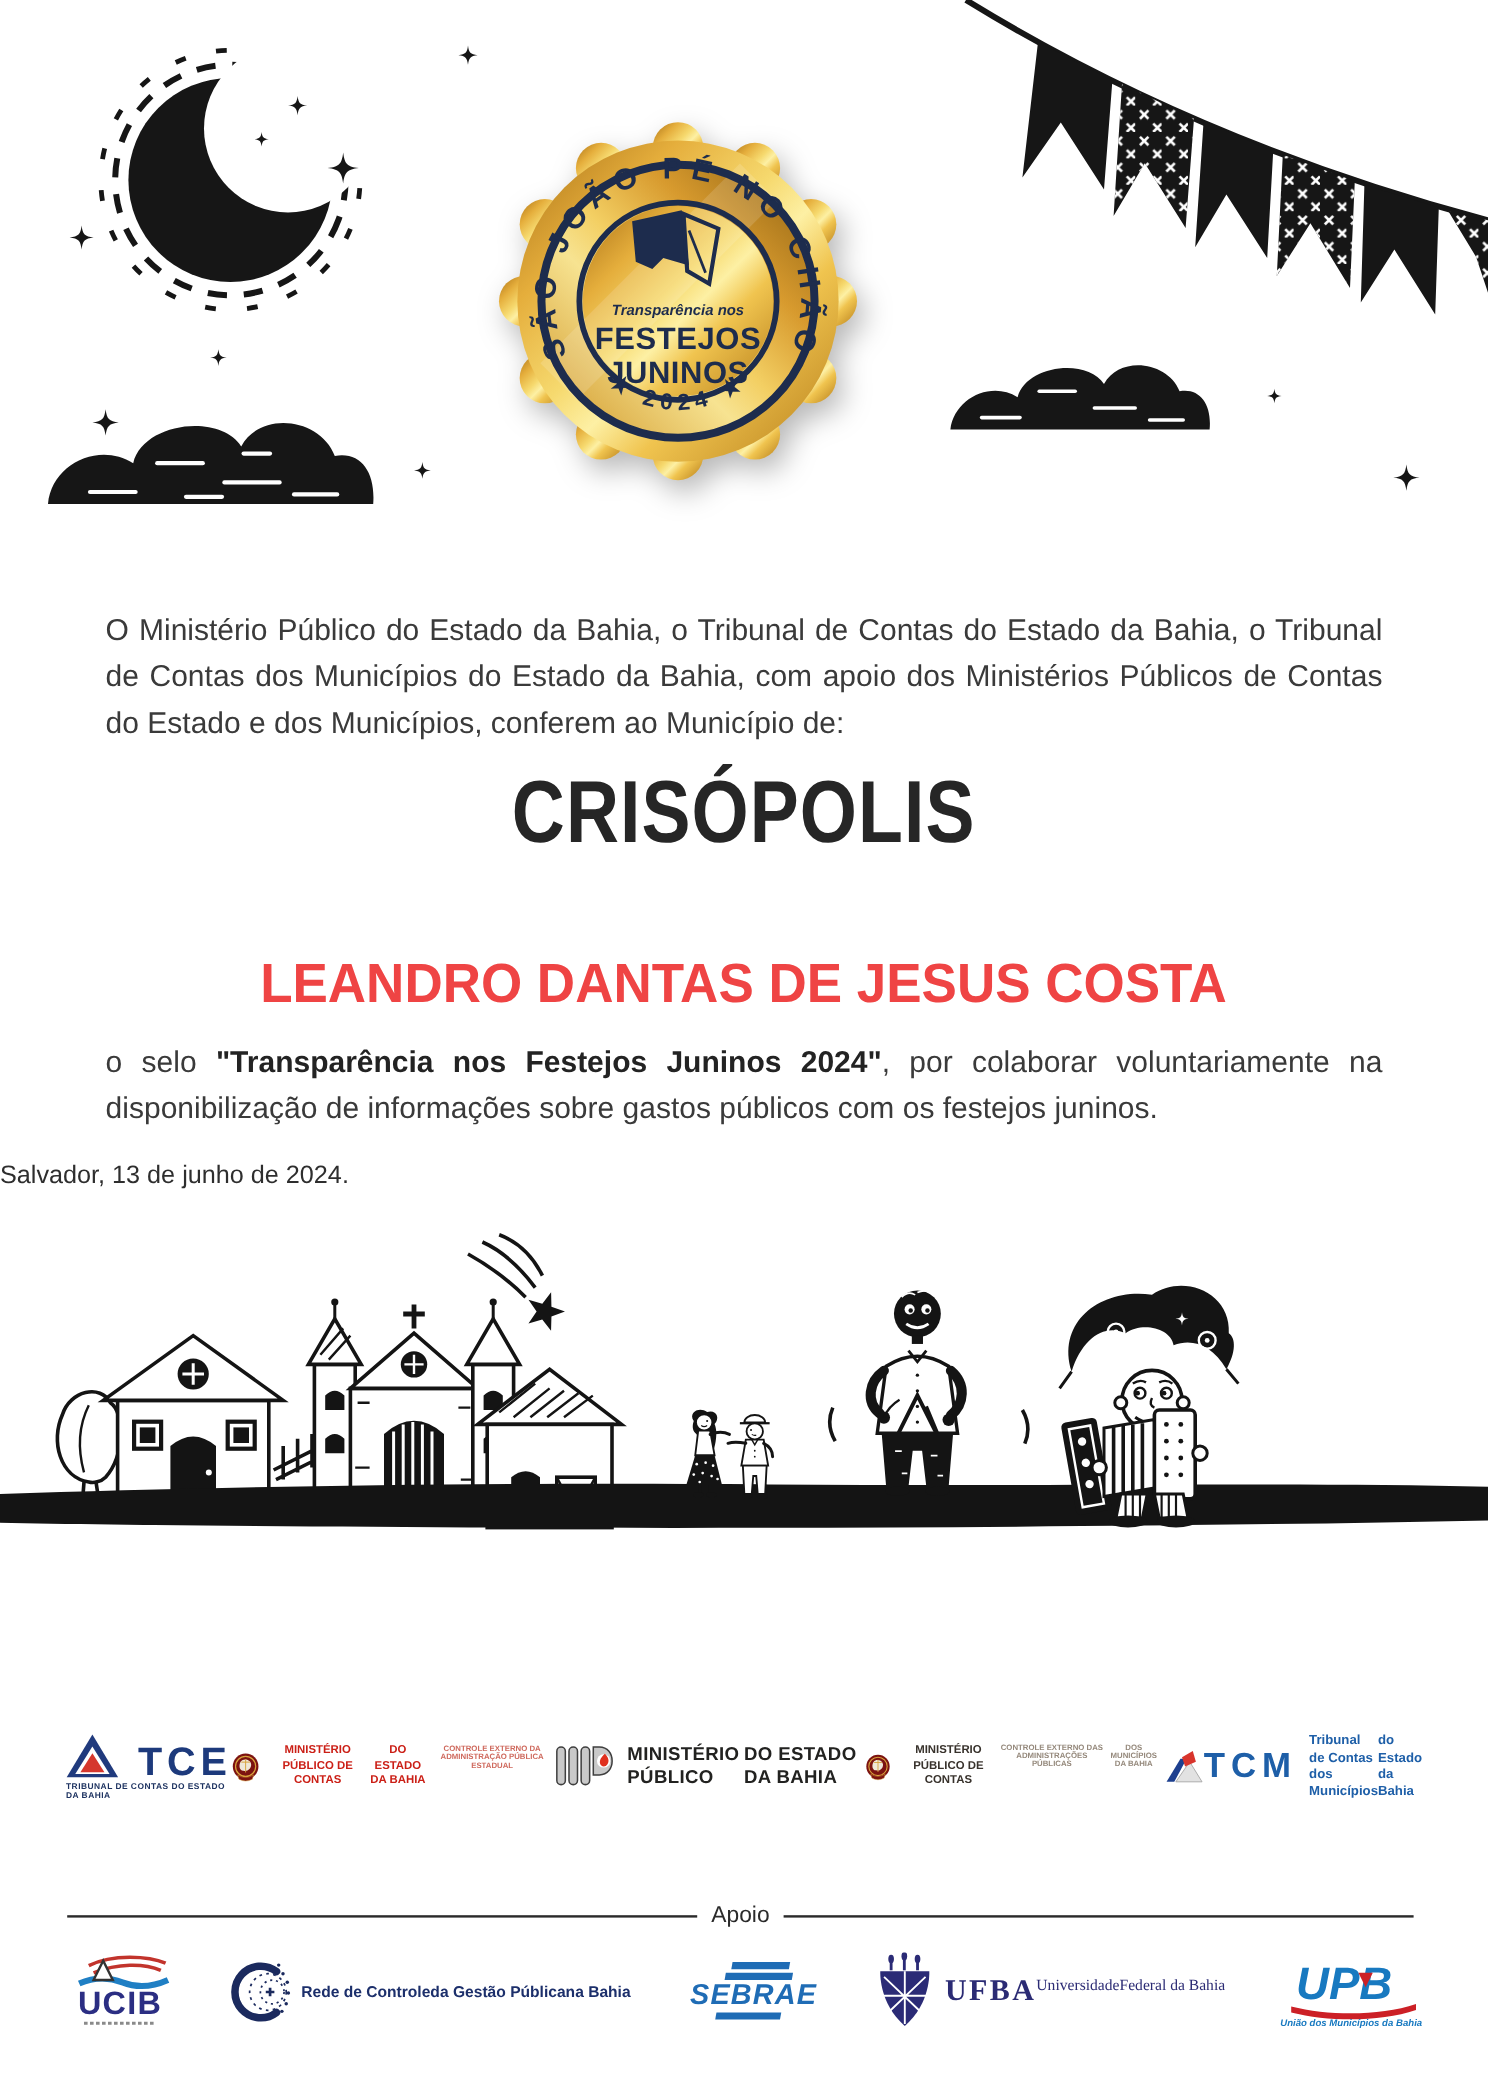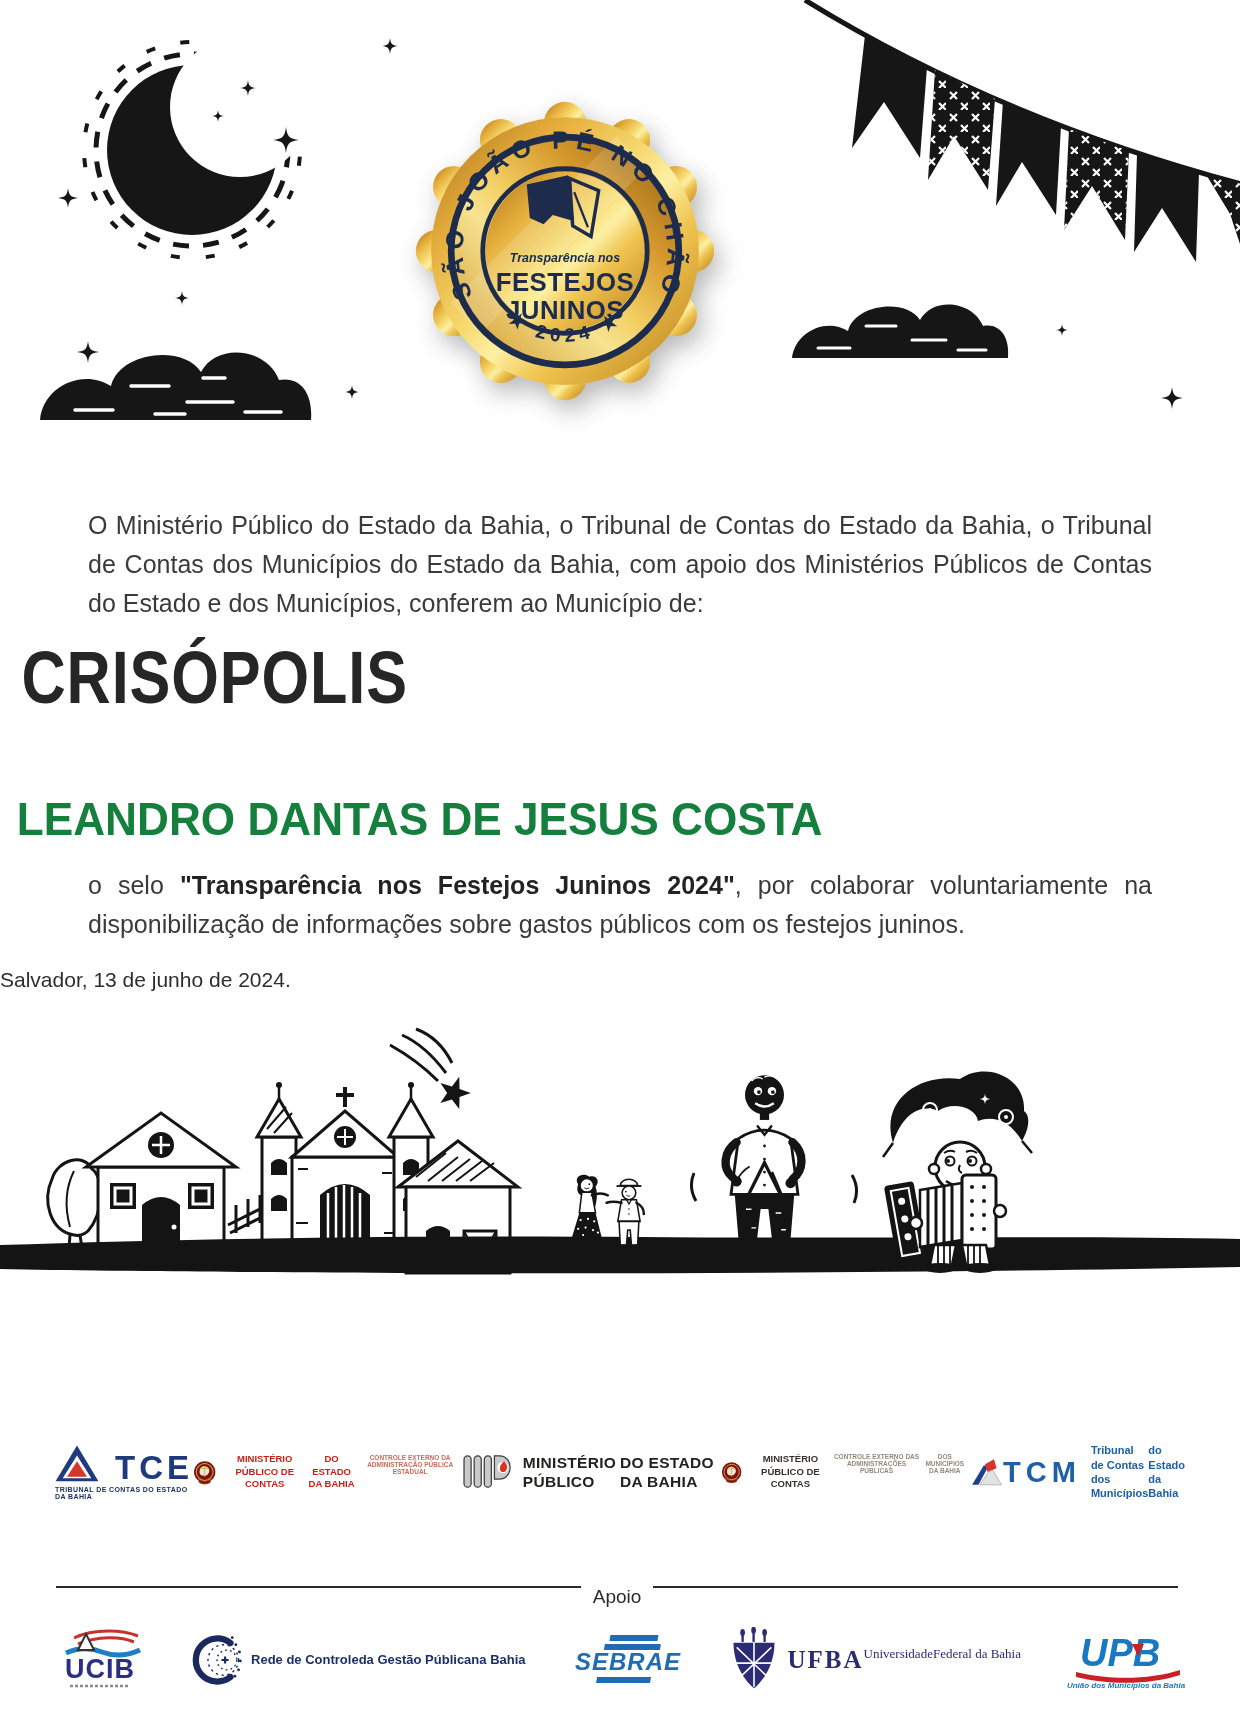--- a/index.html
+++ b/index.html
@@ -4,24 +4,24 @@
 <style>
   *{margin:0;padding:0;box-sizing:border-box}
   body{background:#8a8a8a;font-family:"Liberation Sans",sans-serif}
   .page{position:relative;width:1240px;height:1736px;margin:0 auto;background:#fff;overflow:hidden}
   .page svg{font-family:"Liberation Sans",sans-serif}
   .abs{position:absolute}
   
   .seal{top:98px;left:412px;width:306px;height:306px;filter:drop-shadow(6px 10px 12px rgba(0,0,0,.28))}
   
   .intro{top:506px;left:88px;right:88px;font-size:25px;line-height:1.56;color:#3a3a3a;text-align:justify}
-  .municipality{top:638px;left:0;right:0;text-align:left;font-size:68px;font-weight:800;color:#262626;letter-spacing:1px}
+  .municipality{top:638px;left:0;right:0;text-align:center;font-size:68px;font-weight:800;color:#262626;letter-spacing:1px}
   .municipality span{display:inline-block;transform:scaleX(.9) scaleY(1.08)}
   .represented{top:736px;left:0;right:0;text-align:center;font-size:24px;color:#3a3a3a}
-  .mayor{top:792px;left:0;right:0;font-size:46px;font-weight:800;color:#15803d}
+  .mayor{top:792px;left:0;right:0;text-align:center;font-size:46px;font-weight:800;color:#ef4444}
   .mayor span{display:inline-block;transform:scaleX(.96)}
   .award{top:866px;left:88px;right:88px;font-size:25px;line-height:1.56;color:#3a3a3a;text-align:justify}
   .award b{color:#232323;font-weight:800}
   .dateline{top:968px;left:0;right:0;text-align:left;font-size:21px;color:#2e2e2e}
   
   .illus{top:1015px;left:0;width:1240px;height:260px}
   
   .logos-row{top:1424px;left:0;right:0;height:96px;display:flex;align-items:center;justify-content:space-between;padding:0 55px}
   .lg{display:flex;align-items:center;gap:8px}
   .lg .col{display:flex;flex-direction:row;}
@@ -32,21 +32,21 @@
   .mpc1 .l1,.mpc1 .l2{font-size:9.5px;font-weight:800;color:#cb1f16;text-align:center;line-height:1.35}
   .mpc1 .l3{font-size:6.5px;font-weight:700;color:#cf6a5e;text-align:center;margin-top:1px}
   .mpba .l1,.mpba .l2{font-size:15.5px;font-weight:800;color:#222220;line-height:1.25;letter-spacing:.3px}
   .mpc2 .l1{font-size:9.5px;font-weight:800;color:#38322c;text-align:center;line-height:1.35}
   .mpc2 .l2,.mpc2 .l3{font-size:6.5px;font-weight:700;color:#95897c;text-align:center}
   .tcm{gap:10px}
   .tcm-left{display:flex;flex-direction:row;align-items:center}
   .tcm-acr{font-size:29px;font-weight:800;color:#1e5fa8;letter-spacing:5px;line-height:1}
   .tcm-cap div{font-size:11px;font-weight:800;color:#1e5fa8;line-height:1.3}
   
-  .apoio-div{top:1586px;left:56px;right:62px;display:flex;align-items:flex-start;gap:12px}
+  .apoio-div{top:1586px;left:56px;right:62px;display:flex;align-items:center;gap:12px}
   .apoio-div .rule{flex:1;height:2px;background:#2a2a2a}
   .apoio-div .lbl{font-size:19px;color:#2b2b2b}
   .apoio-row{top:1626px;left:0;right:0;display:flex;align-items:center;justify-content:center;gap:45px}
   .rede .col div{font-size:13px;font-weight:800;color:#1c2f6b;line-height:1.25}
   .ufba-col div.acr{font-size:25px;font-weight:700;color:#2b2b74;font-family:"Liberation Serif",serif;letter-spacing:2px}
   .ufba-col div.ln{font-size:13px;color:#2b2b74;font-family:"Liberation Serif",serif;line-height:1.25}
 </style>
 </head>
 <body>
 

